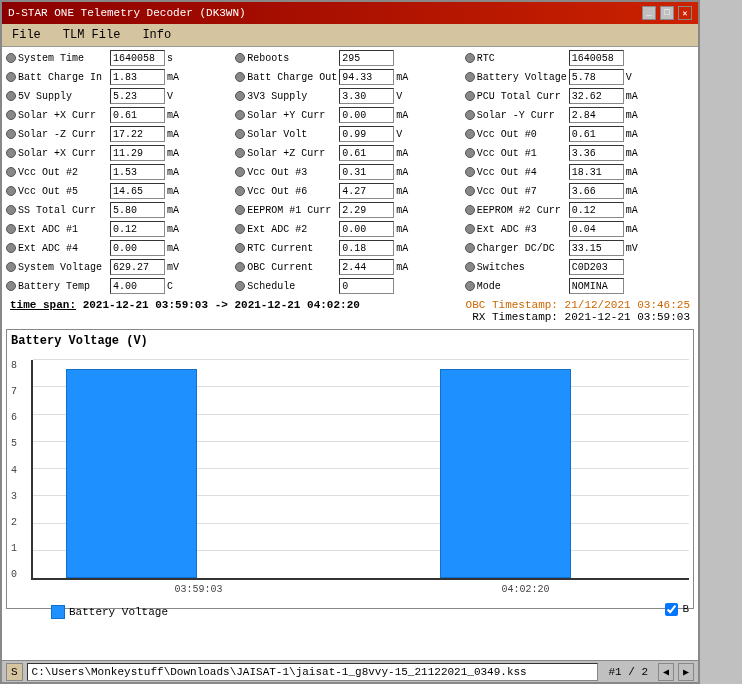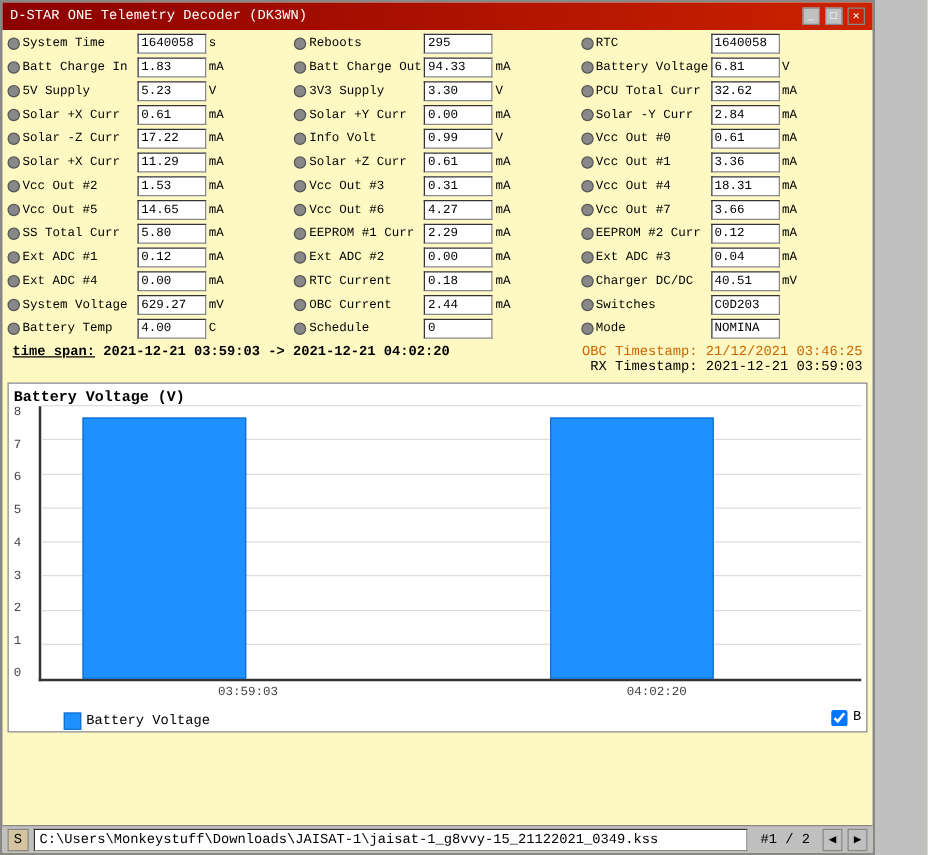--- a/index.html
+++ b/index.html
@@ -100,21 +100,21 @@
       background: white;
       margin: 4px;
       border: 1px solid #888;
       padding: 4px;
       height: 280px;
       position: relative;
     }
     .chart-title {
       font-weight: bold;
       font-size: 12px;
-      margin-bottom: 0;
+      margin-bottom: 12px;
       color: #000;
     }
     .chart-area {
       position: relative;
       height: 220px;
       display: flex;
     }
     .y-axis {
       display: flex;
       flex-direction: column-reverse;
@@ -216,31 +216,36 @@
       display: flex;
       align-items: center;
       justify-content: center;
       font-size: 10px;
       cursor: pointer;
     }
   </style>
 </head>
 <body>
 
-<div style="width:700px; height:684px; position:relative; background:#fef9c3; border: 2px solid #888;">
+<div style="width:700px; height:684px; position:relative; background:#ffffff; border: 2px solid #888;">
 
   <div class="title-bar">
     <span>D-STAR ONE Telemetry Decoder (DK3WN)</span>
     <div class="title-bar-controls">
       <div class="title-btn">_</div>
       <div class="title-btn">□</div>
       <div class="title-btn" style="background:#cc2200; color:white;">✕</div>
     </div>
   </div>
 
+  <div class="menu-bar">
+    <span class="menu-item">File</span>
+    <span class="menu-item">TLM File</span>
+    <span class="menu-item">Info</span>
+  </div>
 
   <div class="telemetry-grid">
 
     <div class="telem-col" id="col1">
         <div class="telem-row">
           <div class="led"></div>
           <span class="telem-label">System Time</span>
           <div class="telem-value-box">1640058</div>
           <span class="telem-unit">s</span>
         </div>
@@ -338,21 +343,21 @@
           <span class="telem-unit">V</span>
         </div>
         <div class="telem-row">
           <div class="led"></div>
           <span class="telem-label">Solar +Y Curr</span>
           <div class="telem-value-box">0.00</div>
           <span class="telem-unit">mA</span>
         </div>
         <div class="telem-row">
           <div class="led"></div>
-          <span class="telem-label">Info Volt</span>
+          <span class="telem-label">Solar Volt</span>
           <div class="telem-value-box">0.99</div>
           <span class="telem-unit">V</span>
         </div>
         <div class="telem-row">
           <div class="led"></div>
           <span class="telem-label">Solar +Z Curr</span>
           <div class="telem-value-box">0.61</div>
           <span class="telem-unit">mA</span>
         </div>
         <div class="telem-row">
@@ -402,21 +407,21 @@
     <div class="telem-col" id="col3">
         <div class="telem-row">
           <div class="led"></div>
           <span class="telem-label">RTC</span>
           <div class="telem-value-box">1640058</div>
           <span class="telem-unit"></span>
         </div>
         <div class="telem-row">
           <div class="led"></div>
           <span class="telem-label">Battery Voltage</span>
-          <div class="telem-value-box">6.81</div>
+          <div class="telem-value-box">5.78</div>
           <span class="telem-unit">V</span>
         </div>
         <div class="telem-row">
           <div class="led"></div>
           <span class="telem-label">PCU Total Curr</span>
           <div class="telem-value-box">32.62</div>
           <span class="telem-unit">mA</span>
         </div>
         <div class="telem-row">
           <div class="led"></div>
@@ -456,21 +461,21 @@
         </div>
         <div class="telem-row">
           <div class="led"></div>
           <span class="telem-label">Ext ADC #3</span>
           <div class="telem-value-box">0.04</div>
           <span class="telem-unit">mA</span>
         </div>
         <div class="telem-row">
           <div class="led"></div>
           <span class="telem-label">Charger DC/DC</span>
-          <div class="telem-value-box">40.51</div>
+          <div class="telem-value-box">33.15</div>
           <span class="telem-unit">mV</span>
         </div>
         <div class="telem-row">
           <div class="led"></div>
           <span class="telem-label">Switches</span>
           <div class="telem-value-box">C0D203</div>
           <span class="telem-unit"></span>
         </div>
         <div class="telem-row">
           <div class="led"></div>

